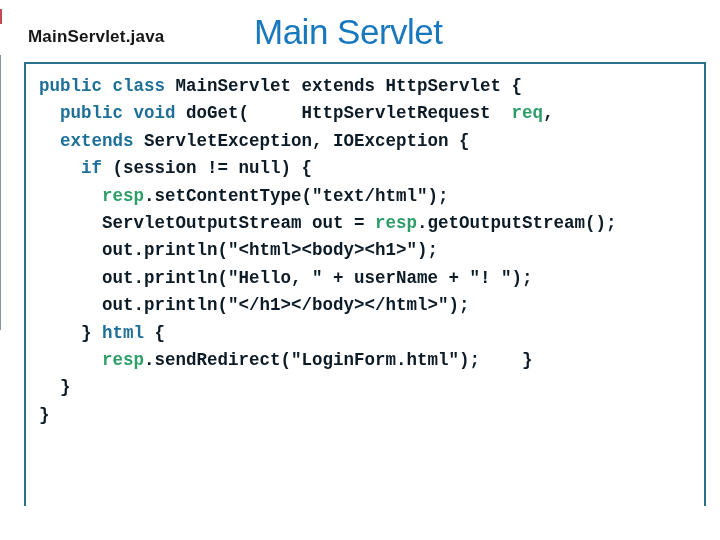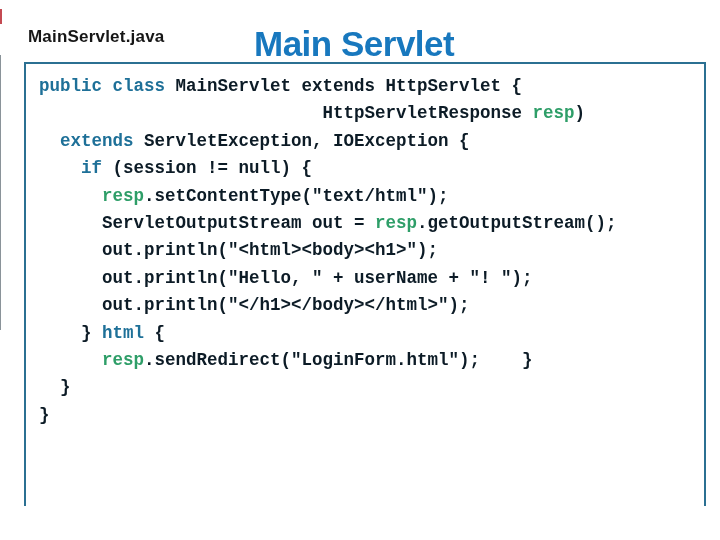--- a/index.html
+++ b/index.html
@@ -20,23 +20,23 @@
     left: 28px;
     top: 27px;
     font-size: 17px;
     font-weight: bold;
     color: #161616;
     letter-spacing: 0.2px;
   }
   .slide-title {
     position: absolute;
     left: 254px;
-    top: 24px;
+    top: 12px;
     font-size: 35px;
-    font-weight: bold;
+    font-weight: normal;
     color: var(--title-blue, #1878BE);
     letter-spacing: -0.5px;
   }
   .code-box {
     position: absolute;
     left: 24px;
     top: 62px;
     width: 682px;
     height: 456px;
     border: 2px solid var(--border-blue, #2B7092);
@@ -79,21 +79,21 @@
 <div class="slide">
   <div class="artifact-mark"></div>
   <div class="artifact-line"></div>
 
   <div class="file-label">MainServlet.java</div>
 
   <div class="slide-title">Main Servlet</div>
 
   <div class="code-box">
       <div class="code-line"><span class="seg-kw">public class </span><span class="seg-plain">MainServlet extends HttpServlet {</span></div>
-      <div class="code-line"><span class="seg-plain">                           HttpServletResponse </span><span class="seg-var">resp</span><span class="seg-plain">)</span></div>
+      <div class="code-line"><span class="seg-plain">  </span><span class="seg-kw">public void </span><span class="seg-plain">doGet(     HttpServletRequest  </span><span class="seg-var">req</span><span class="seg-plain">,</span></div>
       <div class="code-line"><span class="seg-plain">  </span><span class="seg-kw">extends </span><span class="seg-plain">ServletException, IOException {</span></div>
       <div class="code-line"><span class="seg-plain">    </span><span class="seg-kw">if</span><span class="seg-plain"> (session != null) {</span></div>
       <div class="code-line"><span class="seg-plain">      </span><span class="seg-var">resp</span><span class="seg-plain">.setContentType("text/html");</span></div>
       <div class="code-line"><span class="seg-plain">      ServletOutputStream out = </span><span class="seg-var">resp</span><span class="seg-plain">.getOutputStream();</span></div>
       <div class="code-line"><span class="seg-plain">      out.println("&lt;html&gt;&lt;body&gt;&lt;h1&gt;");</span></div>
       <div class="code-line"><span class="seg-plain">      out.println("Hello, " + userName + "! ");</span></div>
       <div class="code-line"><span class="seg-plain">      out.println("&lt;/h1&gt;&lt;/body&gt;&lt;/html&gt;");</span></div>
       <div class="code-line"><span class="seg-plain">    } </span><span class="seg-kw">html</span><span class="seg-plain"> {</span></div>
       <div class="code-line"><span class="seg-plain">      </span><span class="seg-var">resp</span><span class="seg-plain">.sendRedirect("LoginForm.html");    }</span></div>
       <div class="code-line"><span class="seg-plain">  }</span></div>

